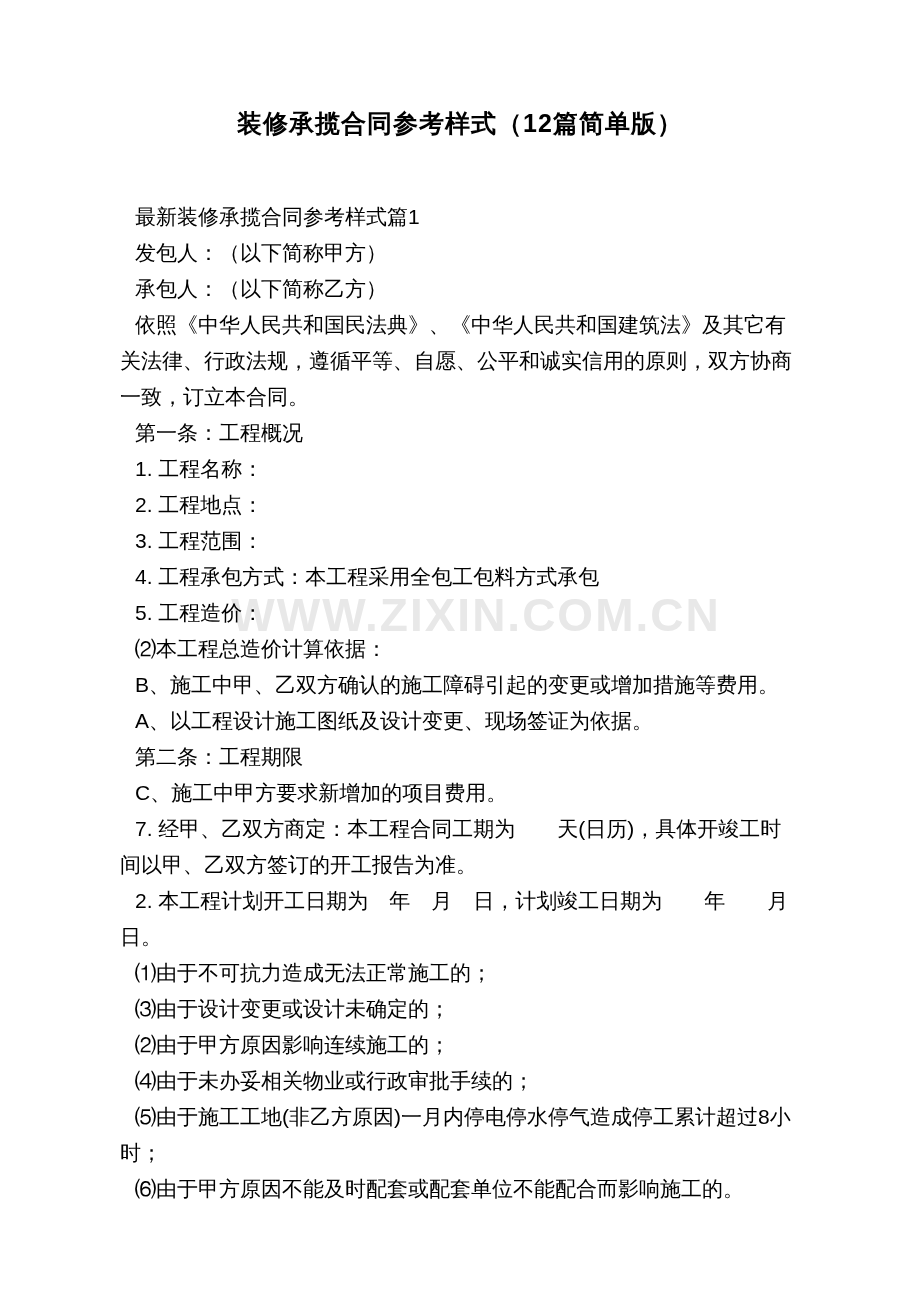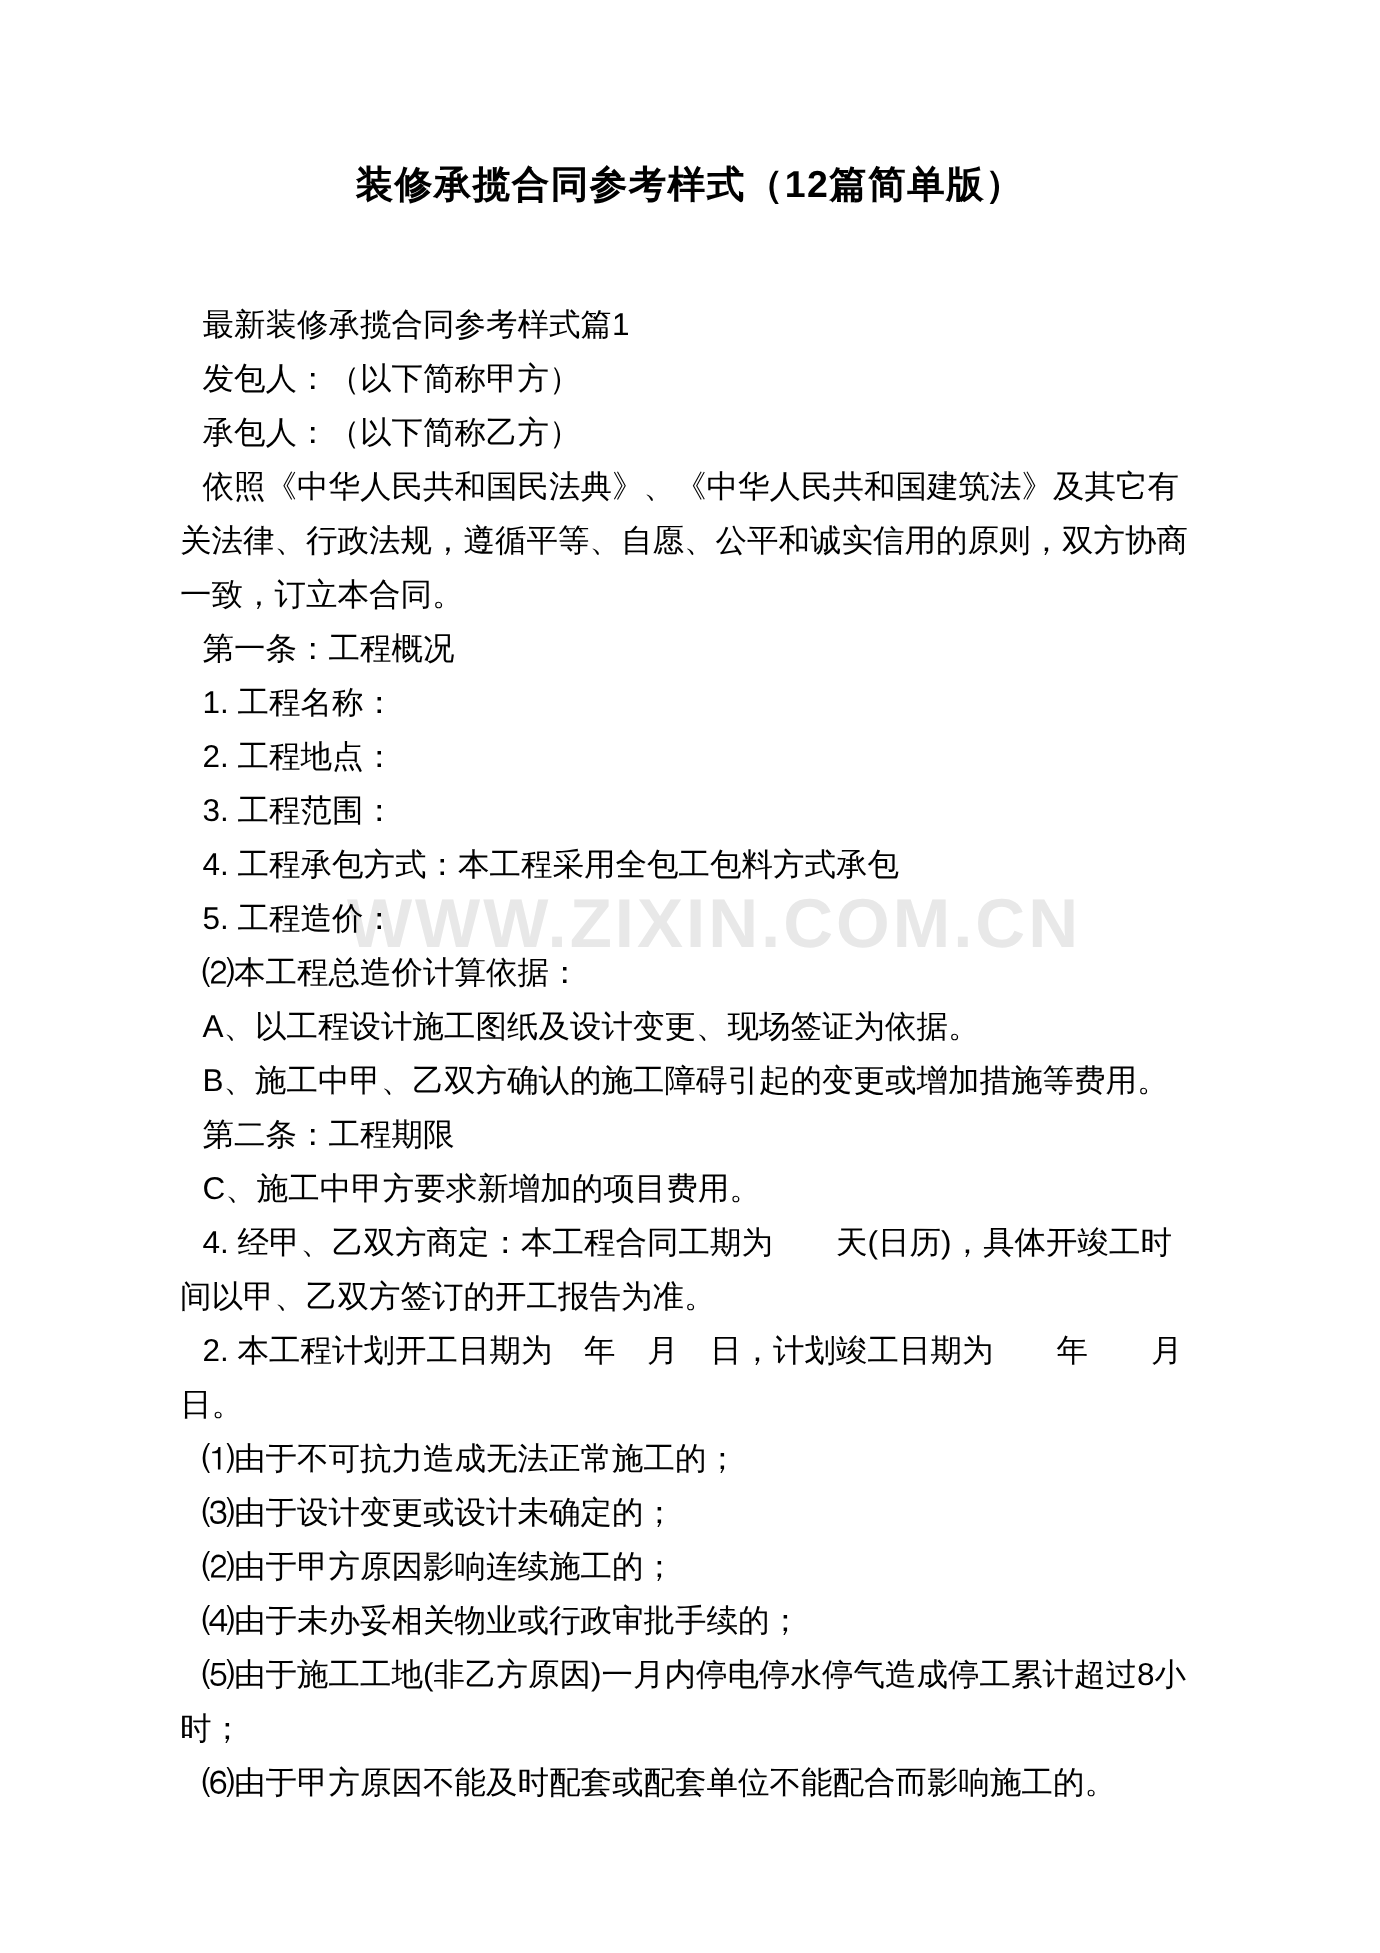--- a/index.html
+++ b/index.html
@@ -78,25 +78,25 @@
       <p class="line indent">发包人：（以下简称甲方）</p>
       <p class="line indent">承包人：（以下简称乙方）</p>
       <p class="line flow">依照《中华人民共和国民法典》、《中华人民共和国建筑法》及其它有关法律、行政法规，遵循平等、自愿、公平和诚实信用的原则，双方协商一致，订立本合同。</p>
       <p class="line indent">第一条：工程概况</p>
       <p class="line indent">1. 工程名称：</p>
       <p class="line indent">2. 工程地点：</p>
       <p class="line indent">3. 工程范围：</p>
       <p class="line indent">4. 工程承包方式：本工程采用全包工包料方式承包</p>
       <p class="line indent">5. 工程造价：</p>
       <p class="line indent">⑵本工程总造价计算依据：</p>
+      <p class="line indent">B、施工中甲、乙双方确认的施工障碍引起的变更或增加措施等费用。</p>
       <p class="line indent">A、以工程设计施工图纸及设计变更、现场签证为依据。</p>
-      <p class="line indent">B、施工中甲、乙双方确认的施工障碍引起的变更或增加措施等费用。</p>
       <p class="line indent">第二条：工程期限</p>
       <p class="line indent">C、施工中甲方要求新增加的项目费用。</p>
-      <p class="line flow">4. 经甲、乙双方商定：本工程合同工期为　　天(日历)，具体开竣工时间以甲、乙双方签订的开工报告为准。</p>
+      <p class="line flow">7. 经甲、乙双方商定：本工程合同工期为　　天(日历)，具体开竣工时间以甲、乙双方签订的开工报告为准。</p>
       <p class="line indent">2. 本工程计划开工日期为　年　月　日，计划竣工日期为　　年　　月　　日。</p>
       <p class="line indent">⑴由于不可抗力造成无法正常施工的；</p>
       <p class="line indent">⑶由于设计变更或设计未确定的；</p>
       <p class="line indent">⑵由于甲方原因影响连续施工的；</p>
       <p class="line indent">⑷由于未办妥相关物业或行政审批手续的；</p>
       <p class="line indent">⑸由于施工工地(非乙方原因)一月内停电停水停气造成停工累计超过8小时；</p>
       <p class="line indent">⑹由于甲方原因不能及时配套或配套单位不能配合而影响施工的。</p>
     </div>
 
   </div>

